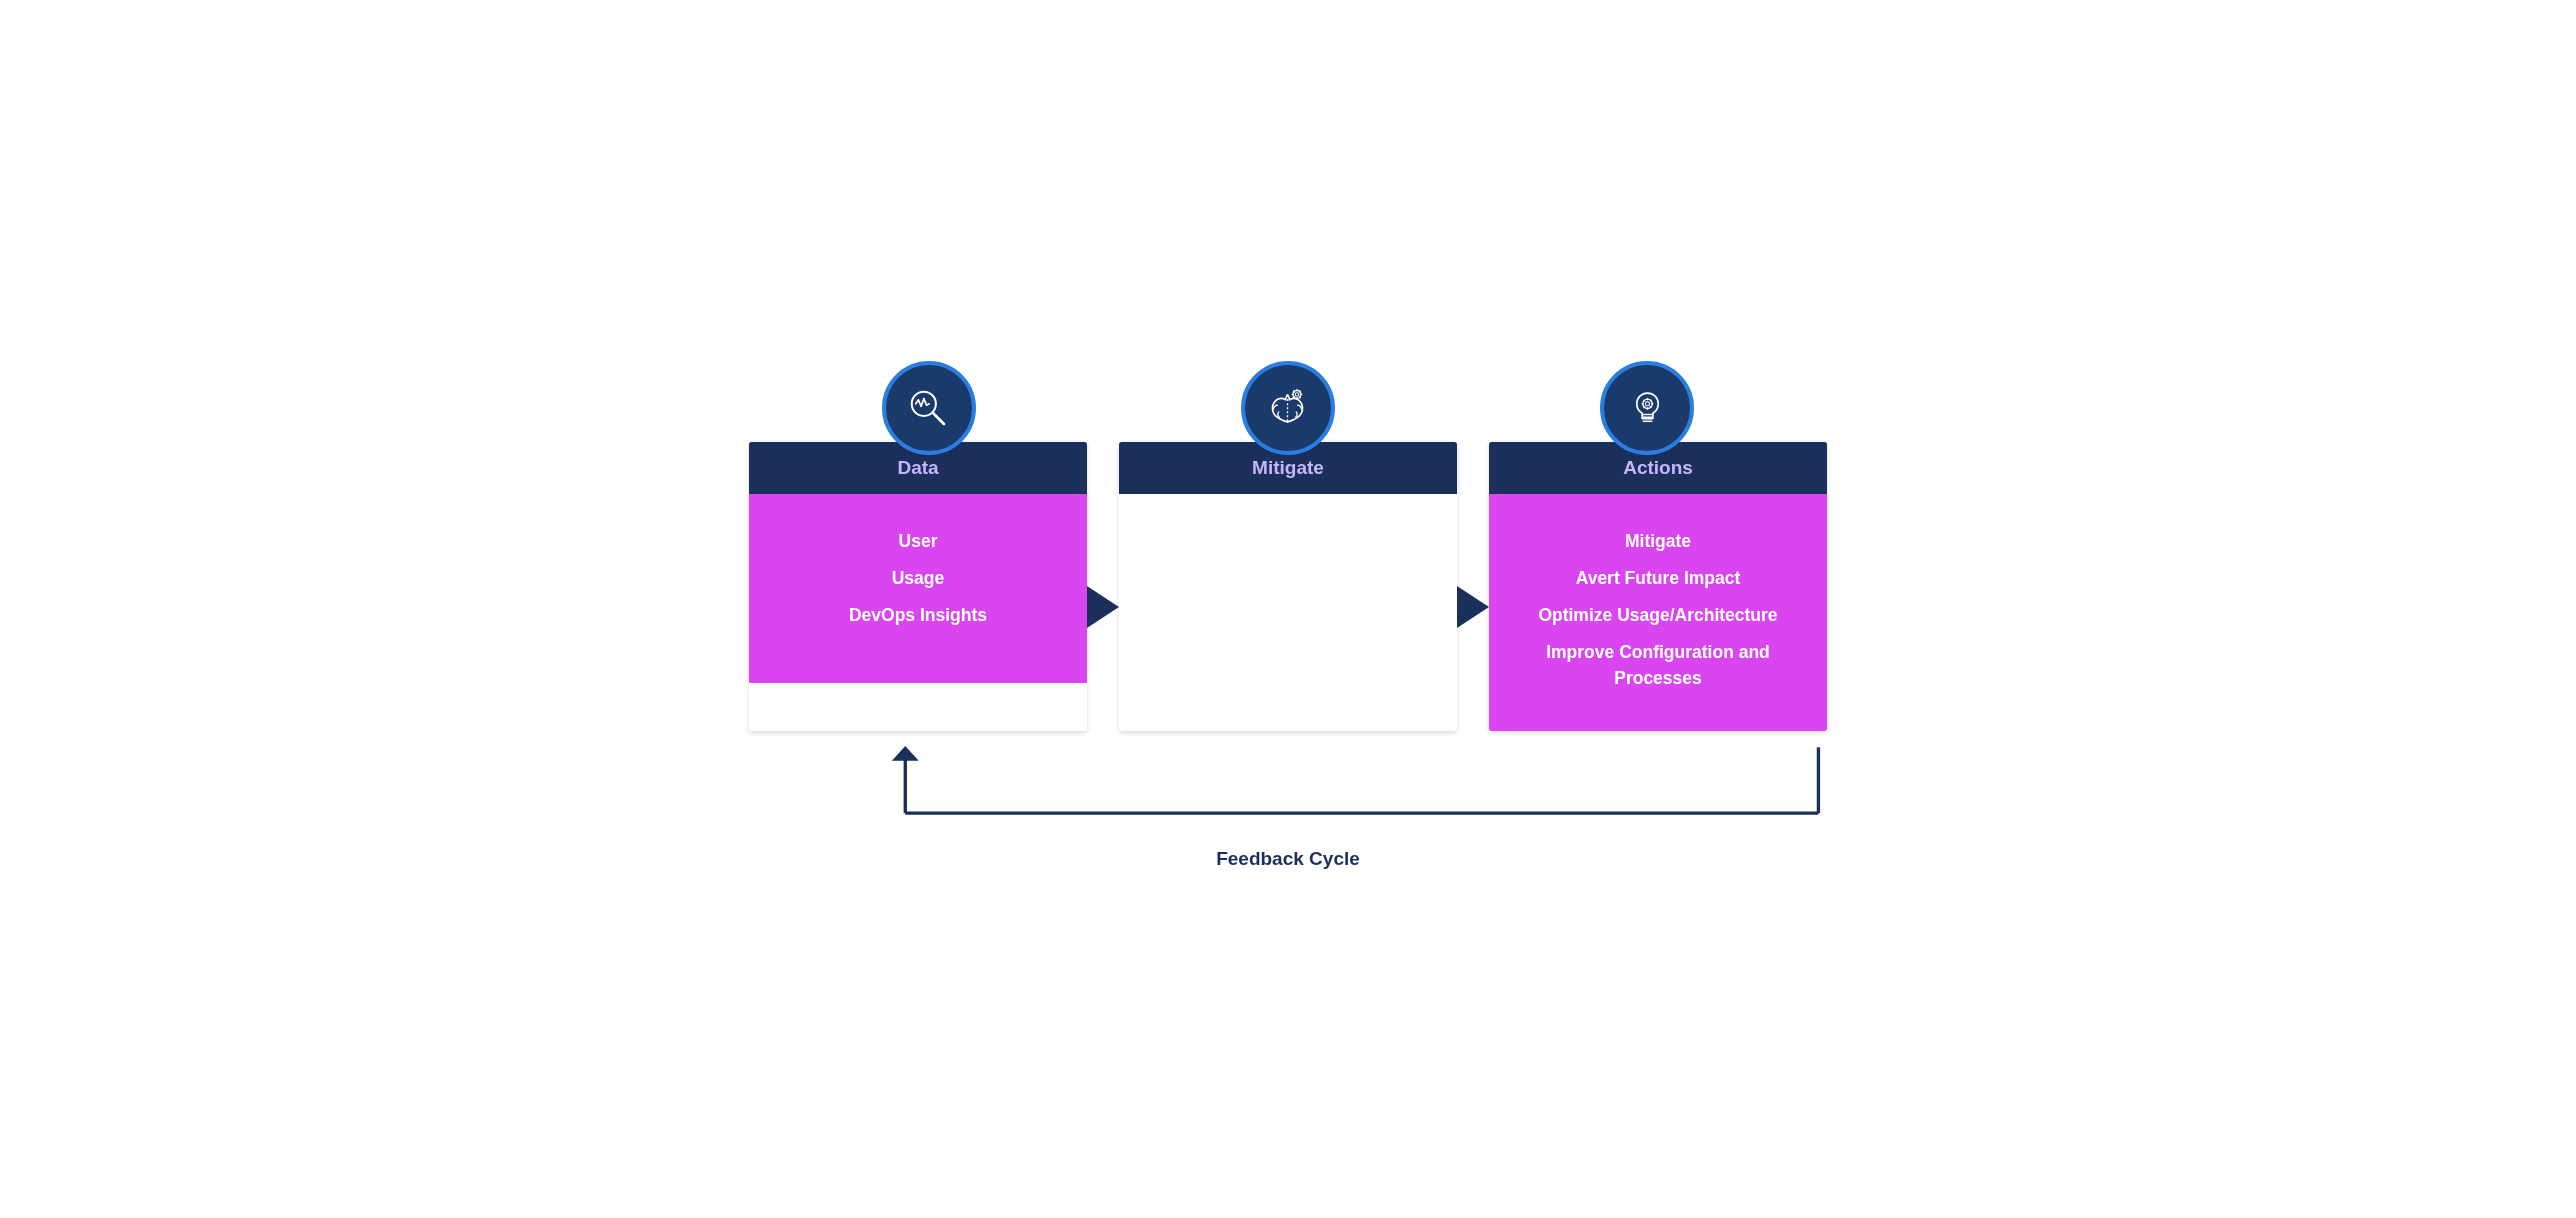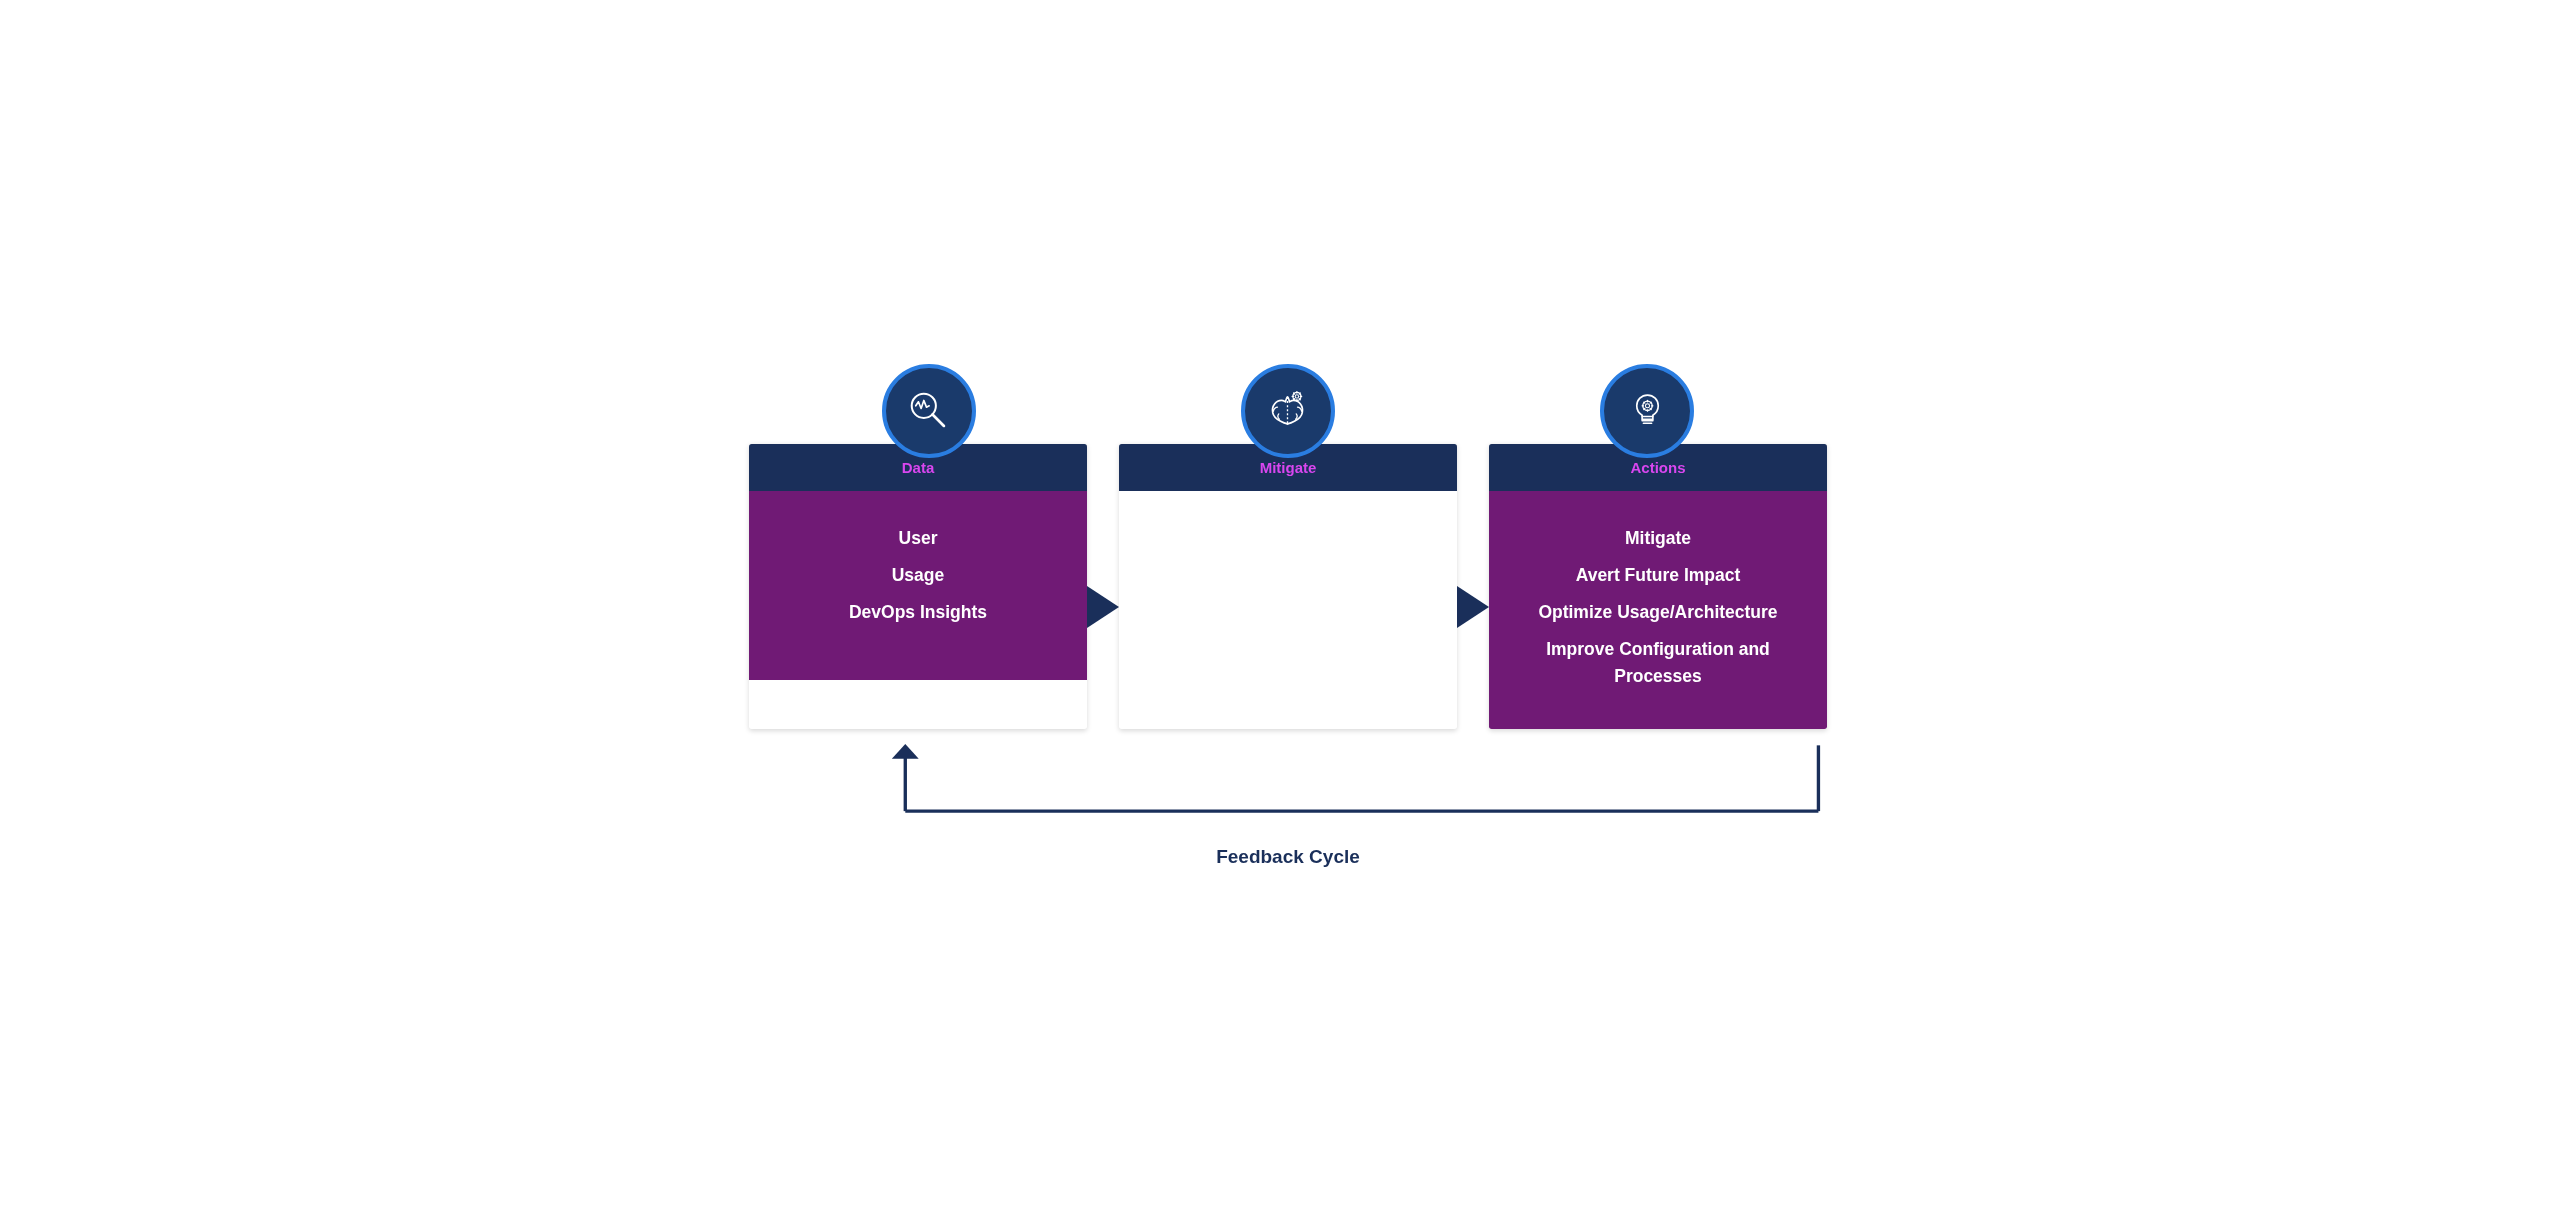--- a/index.html
+++ b/index.html
@@ -65,27 +65,27 @@
       box-shadow: 0 1.3px 5.4px rgba(0,0,0,0.15);
     }
 
     .card-header {
       background: #1a2f5a;
       padding: 15px 13.5px;
       text-align: center;
     }
 
     .card-header-text {
-      color: #d946ef;
-      font-size: 15px;
+      color: #c4b5fd;
+      font-size: 19px;
       font-weight: 700;
     }
 
     .card-body {
-      background: #701a75;
+      background: #d946ef;
       padding: 34px 20px 40px 20px;
       display: flex;
       flex-direction: column;
       align-items: center;
       gap: 10.8px;
       min-height: 189px;
     }
 
     .card-item {
       color: #ffffff;

